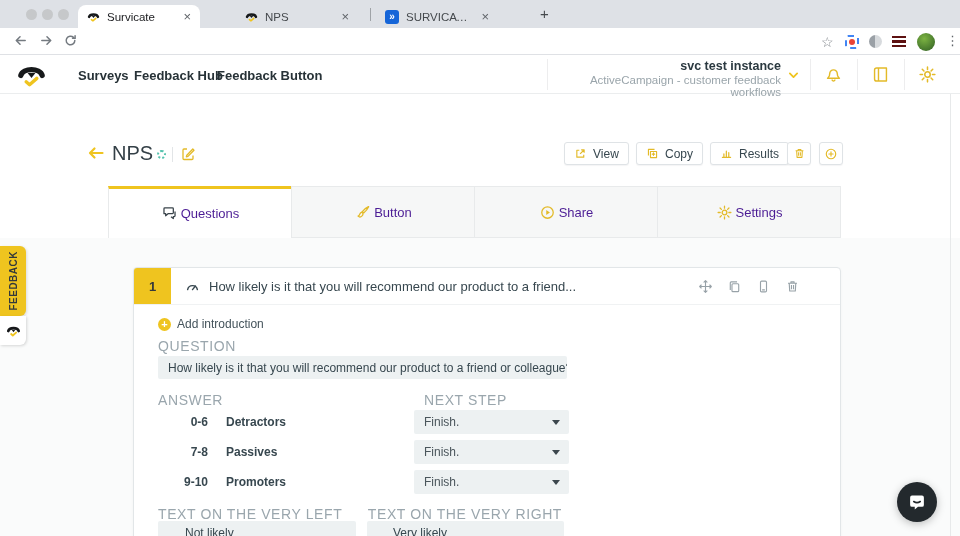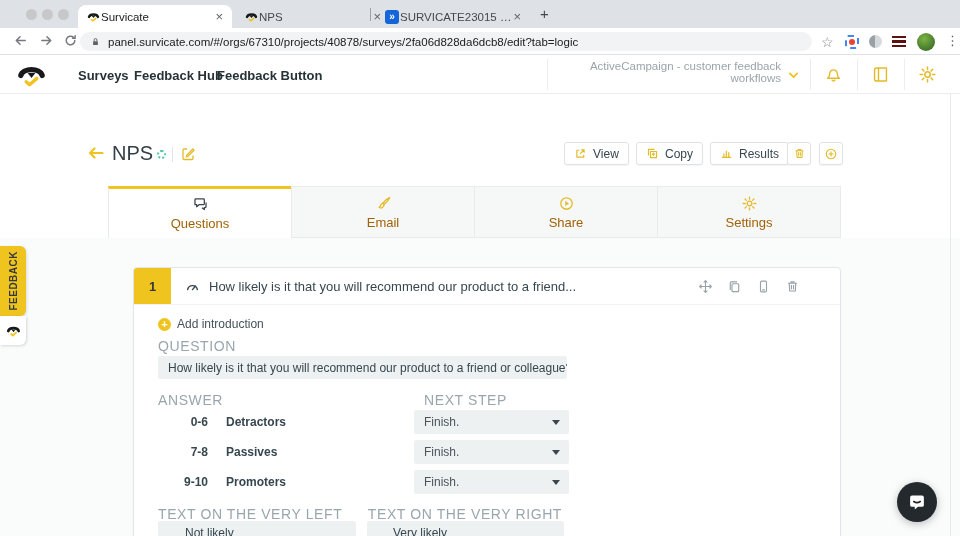--- a/index.html
+++ b/index.html
@@ -3,21 +3,21 @@
 <meta charset="utf-8">
 <style>
   * { margin:0; padding:0; box-sizing:border-box; }
   body { font-family:"Liberation Sans", sans-serif; background:#fff; }
   .screen { position:relative; width:960px; height:536px; overflow:hidden; background:#fff; }
   .abs { position:absolute; }
 
   
   .tabstrip { position:absolute; left:0; top:0; width:960px; height:28px; background:#dee1e6; }
   .win-dot { position:absolute; top:9px; width:11px; height:11px; border-radius:50%; background:#c6c8ca; }
-  .btab { position:absolute; top:5px; height:23px; display:flex; align-items:center; gap:1px; padding:0 9px; font-size:11.5px; color:#45494d; width:154px; }
+  .btab { position:absolute; top:5px; height:23px; display:flex; align-items:center; gap:7px; padding:0 9px; font-size:11.5px; color:#45494d; width:122px; }
   .btab.active { background:#fff; border-radius:8px 8px 0 0; color:#202124; }
   .btab .ttl { flex:1; white-space:nowrap; overflow:hidden; text-overflow:ellipsis; }
   .btab .x { color:#5f6368; font-size:13px; line-height:1; }
   .fav-sq { width:14px; height:14px; border-radius:3px; background:#1565d8; color:#fff; font-size:10px; font-weight:bold; display:flex; align-items:center; justify-content:center; flex:none; }
   .tab-sep { position:absolute; top:8px; width:1px; height:13px; background:#9fa3a7; }
   .newtab { position:absolute; top:5px; font-size:15px; color:#45494d; }
 
   .urlbar { position:absolute; left:0; top:28px; width:960px; height:27px; background:#fff; border-bottom:1px solid #dfe1e5; }
   .navic { position:absolute; top:5px; color:#747a80; }
   .urlpill { position:absolute; left:80px; top:4px; width:732px; height:19px; border-radius:10px; background:#f1f3f4; display:flex; align-items:center; padding:0 10px; gap:7px; }
@@ -46,21 +46,21 @@
   .nps-title { position:absolute; left:112px; top:142px; font-size:20px; color:#333f46; }
   .status-dot { position:absolute; left:157px; top:150px; width:9px; height:9px; border-radius:50%; border:2px dotted #55c3ae; }
   .title-sep { position:absolute; left:172px; top:147px; width:1px; height:15px; background:#e2e5e7; }
 
   .btn { position:absolute; top:142px; height:23px; display:inline-flex; align-items:center; gap:6px; padding:0 9px; background:#fff; border:1px solid #dfe3e6; border-radius:3px; box-shadow:0 1px 1px rgba(31,45,61,.05); font-size:12px; color:#37474f; }
   .btn.sq { width:24px; padding:0; justify-content:center; }
   .yic { color:#e3ba28; }
 
   
   .stabs { position:absolute; left:108px; top:186px; width:733px; height:52px; display:flex; }
-  .stab { flex:1; background:#f6f7f7; border:1px solid #e8eaeb; margin-left:-1px; display:flex; flex-direction:column; align-items:center; justify-content:center; gap:3px; color:#a16207; font-size:13px; }
+  .stab { flex:1; background:#f6f7f7; border:1px solid #e8eaeb; margin-left:-1px; display:flex; flex-direction:row; align-items:center; justify-content:center; gap:3px; color:#4c1d95; font-size:13px; }
   .stab:first-child { margin-left:0; }
   .stab .ic { color:#e3ba28; height:17px; }
   .stab.active { background:#fff; border-top:3px solid #efc41f; border-bottom:none; }
   .stab.active .ic { color:#3a444b; }
 
   
   .card { position:absolute; left:133px; top:267px; width:708px; height:312px; background:#fff; border:1px solid #e2e6e8; border-radius:4px 4px 0 0; box-shadow:0 1px 3px rgba(0,0,0,.04); }
   .qhead { position:absolute; left:0; top:0; width:100%; height:37px; display:flex; align-items:center; border-bottom:1px solid #f0f2f3; }
   .qnum { width:37px; height:36px; background:#efc41f; border-radius:3px 0 0 0; display:flex; align-items:center; justify-content:center; font-size:13px; font-weight:bold; color:#35393c; flex:none; }
   .qgauge { margin-left:14px; color:#37474f; height:15px; }
@@ -136,27 +136,20 @@
       <svg width="15" height="15" viewBox="0 0 16 16" fill="none" stroke="currentColor" stroke-width="1.6" stroke-linecap="round" stroke-linejoin="round">
           <path d="M3 8h9.5M8.5 4l4 4-4 4"></path>
         </svg>
     </span>
     <span class="navic" style="left:63px">
       <svg width="15" height="15" viewBox="0 0 16 16" fill="none" stroke="currentColor" stroke-width="1.6" stroke-linecap="round">
           <path d="M12.6 8A4.6 4.6 0 1 1 11.2 4.7"></path>
           <path d="M12.9 2.8v2.7h-2.7"></path>
         </svg>
     </span>
-    <div class="urlpill">
-      <svg width="11" height="12" viewBox="0 0 16 16">
-        <rect x="4.5" y="7" width="7" height="5.5" rx="1" fill="#5f6368"></rect>
-        <path d="M6 7V5a2 2 0 0 1 4 0v2" fill="none" stroke="#5f6368" stroke-width="1.4"></path>
-      </svg>
-      <span class="urltext">panel.survicate.com/#/orgs/67310/projects/40878/surveys/2fa06d828da6dcb8/edit?tab=logic</span>
-    </div>
     <span class="navic" style="left:821px; top:6px; font-size:14px; color:#80868b">☆</span>
     <span class="ext1">
         <i></i>
       </span>
     <span class="ext2"></span>
     <span class="ext3"></span>
     <span class="avatar"></span>
     <span class="menu3">⋮</span>
   </div>
 
@@ -166,20 +159,21 @@
         <path d="M5 17 C7 9 25 9 27 17" stroke="#17191b" stroke-width="5.5" fill="none" stroke-linecap="round"></path>
         <path d="M12 14.5h8l-4 5z" fill="#17191b"></path>
         <path d="M10.5 23.5l3.5 3 7.5-6.5" stroke="#efc41f" stroke-width="3.5" fill="none" stroke-linecap="round" stroke-linejoin="round"></path>
       </svg>
     </span>
     <span class="navlink" style="left:78px">Surveys</span>
     <span class="navlink" style="left:134px">Feedback Hub</span>
     <span class="navlink" style="left:217px">Feedback Button</span>
     <span class="vdiv" style="left:547px"></span>
     <div class="inst">
+      <div class="nm">svc test instance</div>
       <div class="sub">ActiveCampaign - customer feedback workflows</div>
     </div>
     <span class="abs" style="left:787px; top:14px; color:#efc41f">
       <svg width="13" height="13" viewBox="0 0 16 16" fill="none" stroke="currentColor" stroke-width="2.2" stroke-linecap="round" stroke-linejoin="round">
           <path d="M3.5 5.5L8 10l4.5-4.5"></path>
         </svg>
     </span>
     <span class="vdiv" style="left:810px"></span>
     <span class="hicon" style="left:824px">
       <svg width="19" height="19" viewBox="0 0 16 16" fill="none" stroke="currentColor" stroke-width="1.2" stroke-linejoin="round">
@@ -264,21 +258,21 @@
       </span>
       <span>Questions</span>
     </div>
     <div class="stab">
       <span class="ic">
         <svg width="17" height="17" viewBox="0 0 16 16" fill="none" stroke="currentColor" stroke-width="1.2" stroke-linejoin="round">
             <path d="M13.6 2.4c-1.8.8-4.4 3-5.8 4.7l1.3 1.3c1.7-1.4 3.9-4 4.7-5.8z"></path>
             <path d="M7.3 7.6c-.9.3-1.6 1-1.9 2-.2.9-.7 1.5-1.6 1.8 1 .9 2.8.8 3.8-.2.7-.7 1-1.6.8-2.4z"></path>
           </svg>
       </span>
-      <span>Email</span>
+      <span>Button</span>
     </div>
     <div class="stab">
       <span class="ic">
         <svg width="17" height="17" viewBox="0 0 16 16" fill="none" stroke="currentColor" stroke-width="1.2">
             <circle cx="8" cy="8" r="5.4"></circle>
             <path d="M6.8 5.7l3.5 2.3-3.5 2.3z" fill="currentColor" stroke="none"></path>
           </svg>
       </span>
       <span>Share</span>
     </div>

